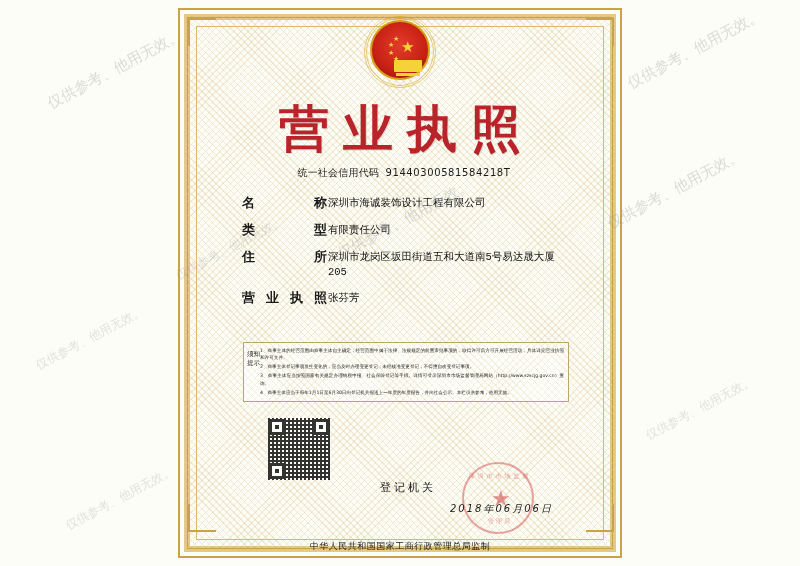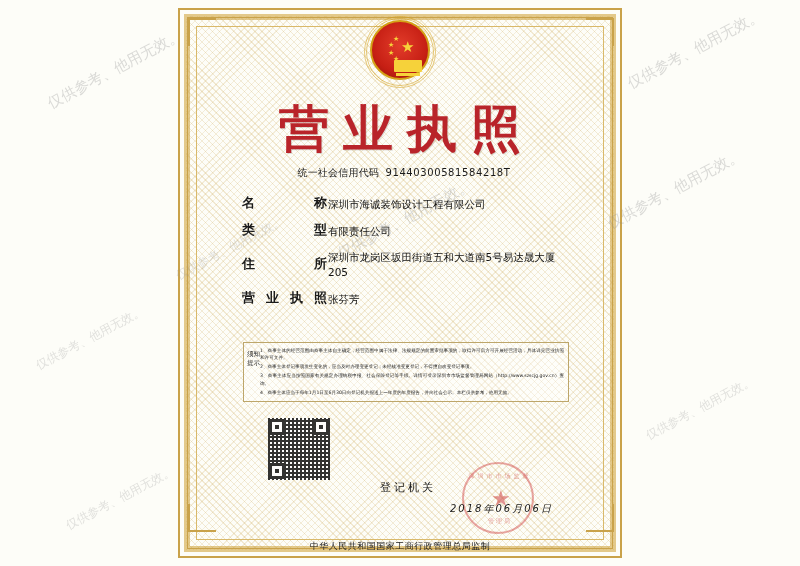--- a/index.html
+++ b/index.html
@@ -167,22 +167,23 @@
 
   
   .fields {
     position: absolute;
     left: 242px;
     top: 194px;
     width: 330px;
   }
   .field {
     display: flex;
-    align-items: center;
+    align-items: flex-start;
     margin-bottom: 9px;
+    font-family: Liberation Mono, monospace;
   }
   .field .f-label {
     width: 86px;
     flex: 0 0 86px;
     font-size: 13px;
     font-weight: bold;
     color: #1a1a1a;
     letter-spacing: 1px;
     text-align: justify;
     text-align-last: justify;

